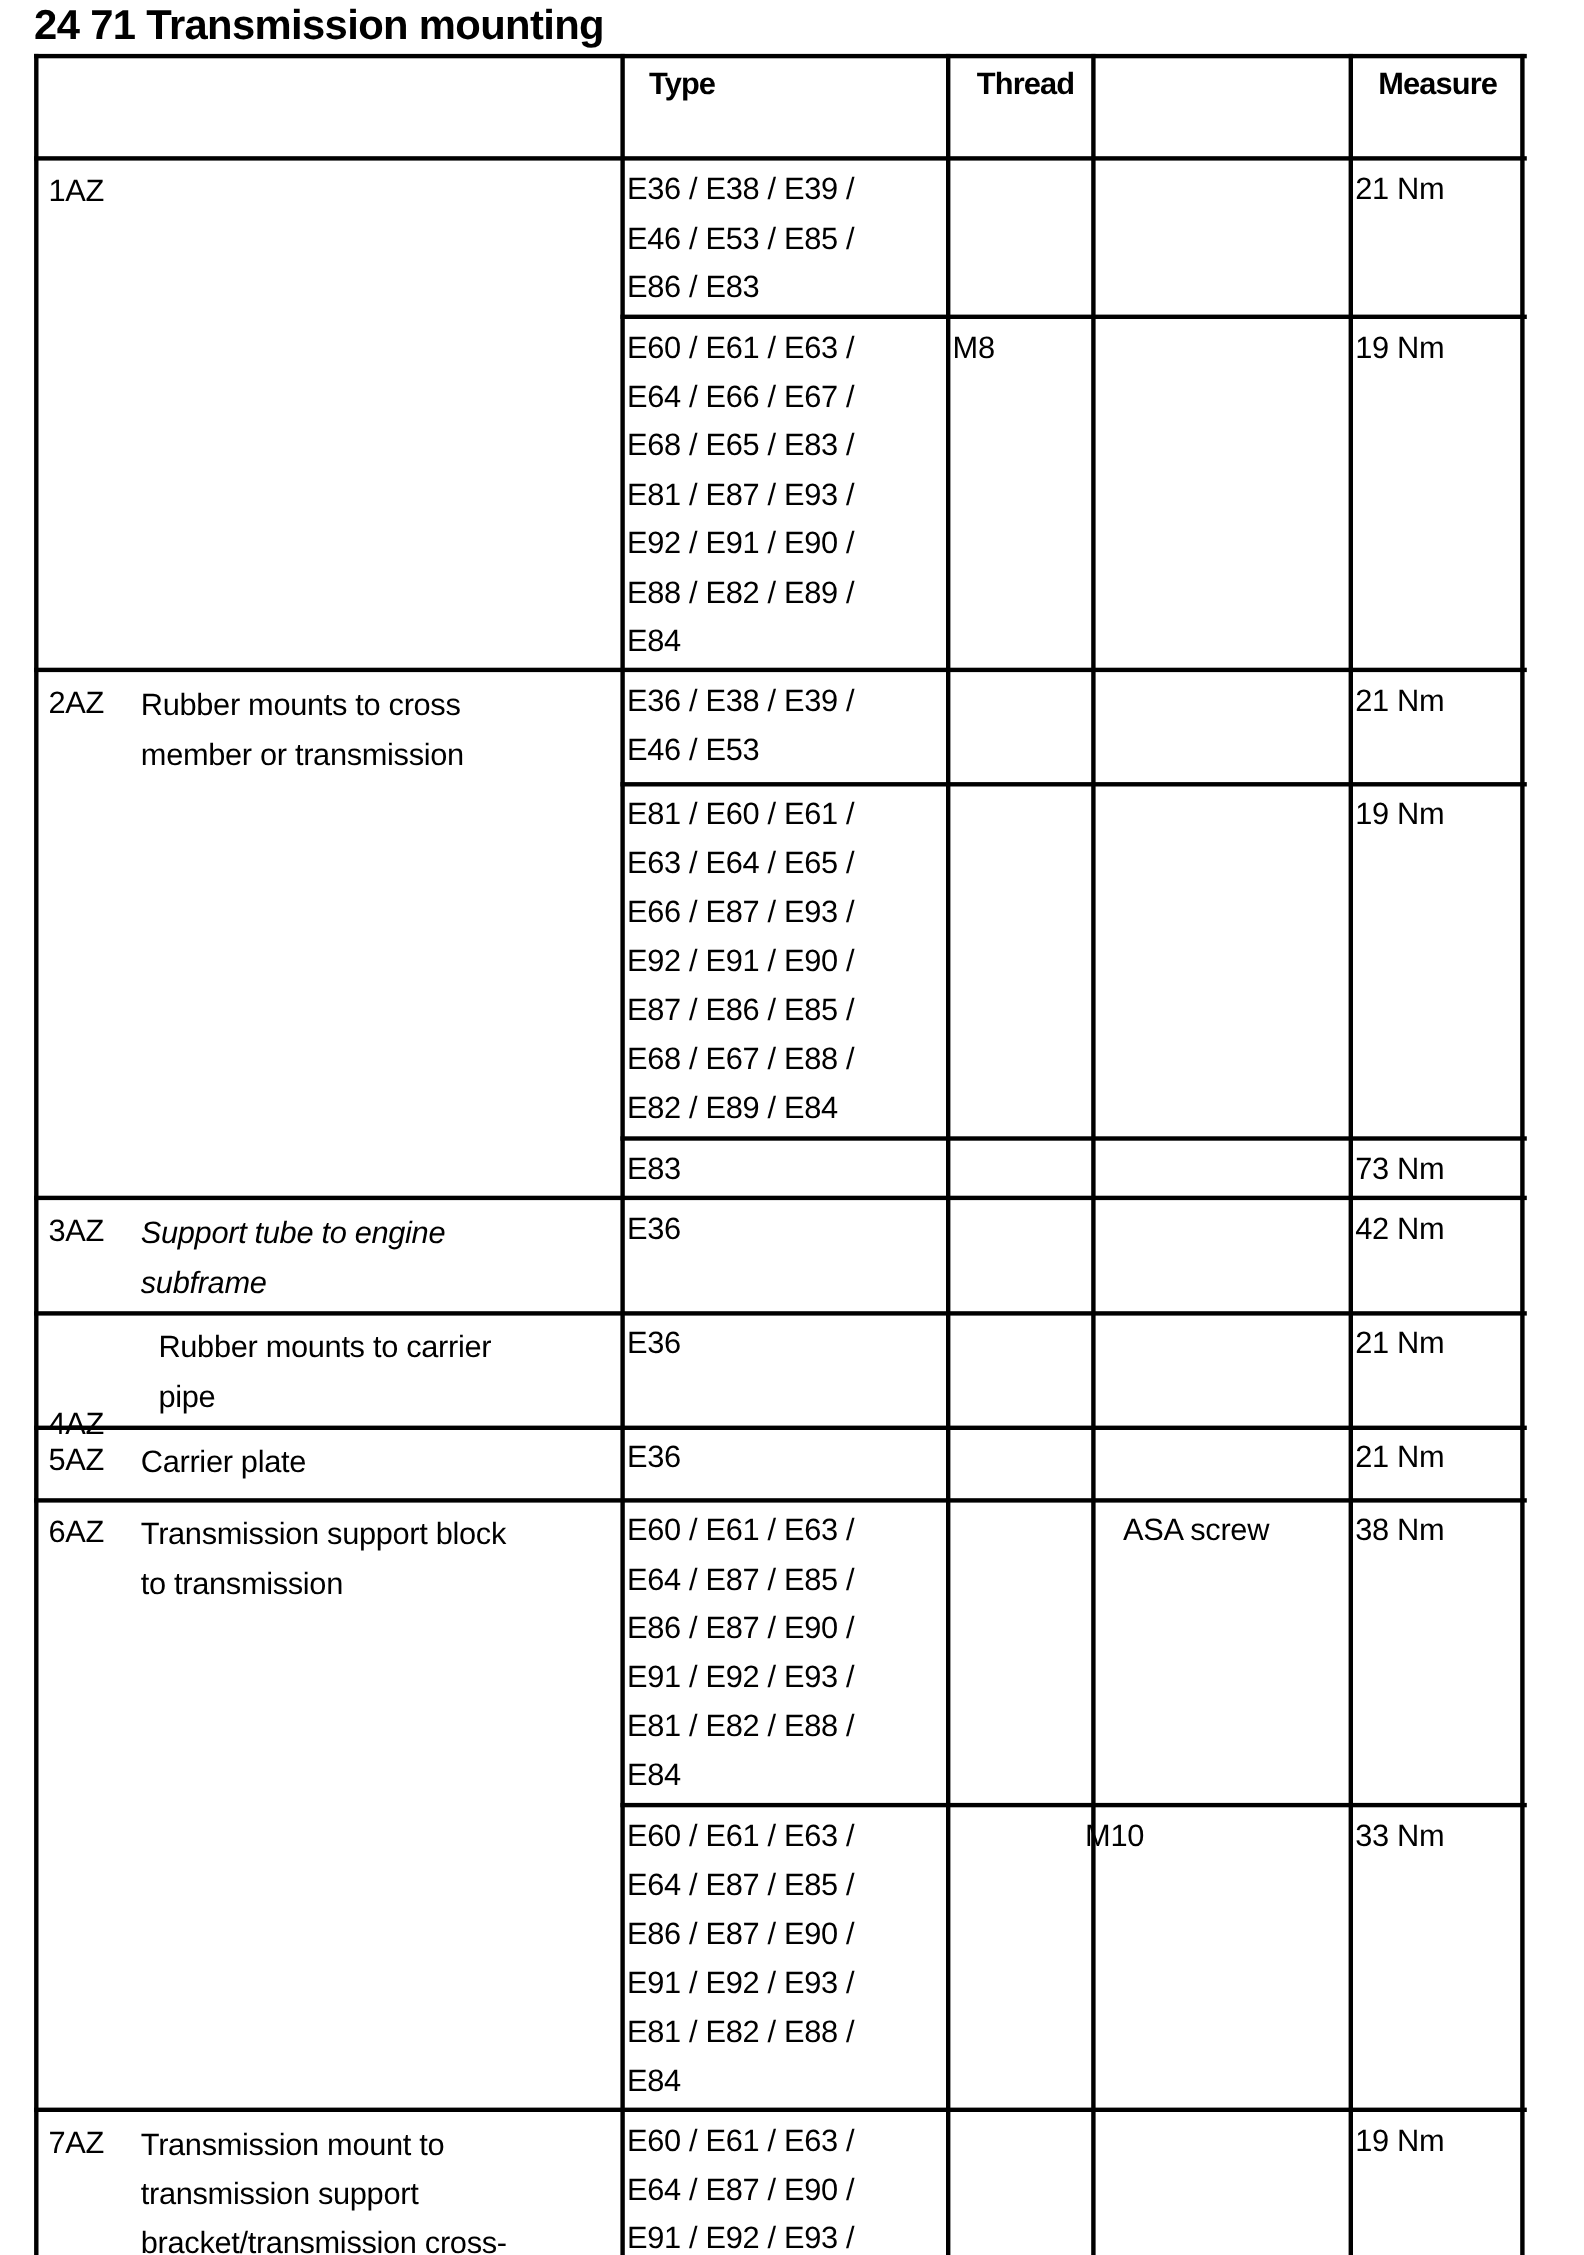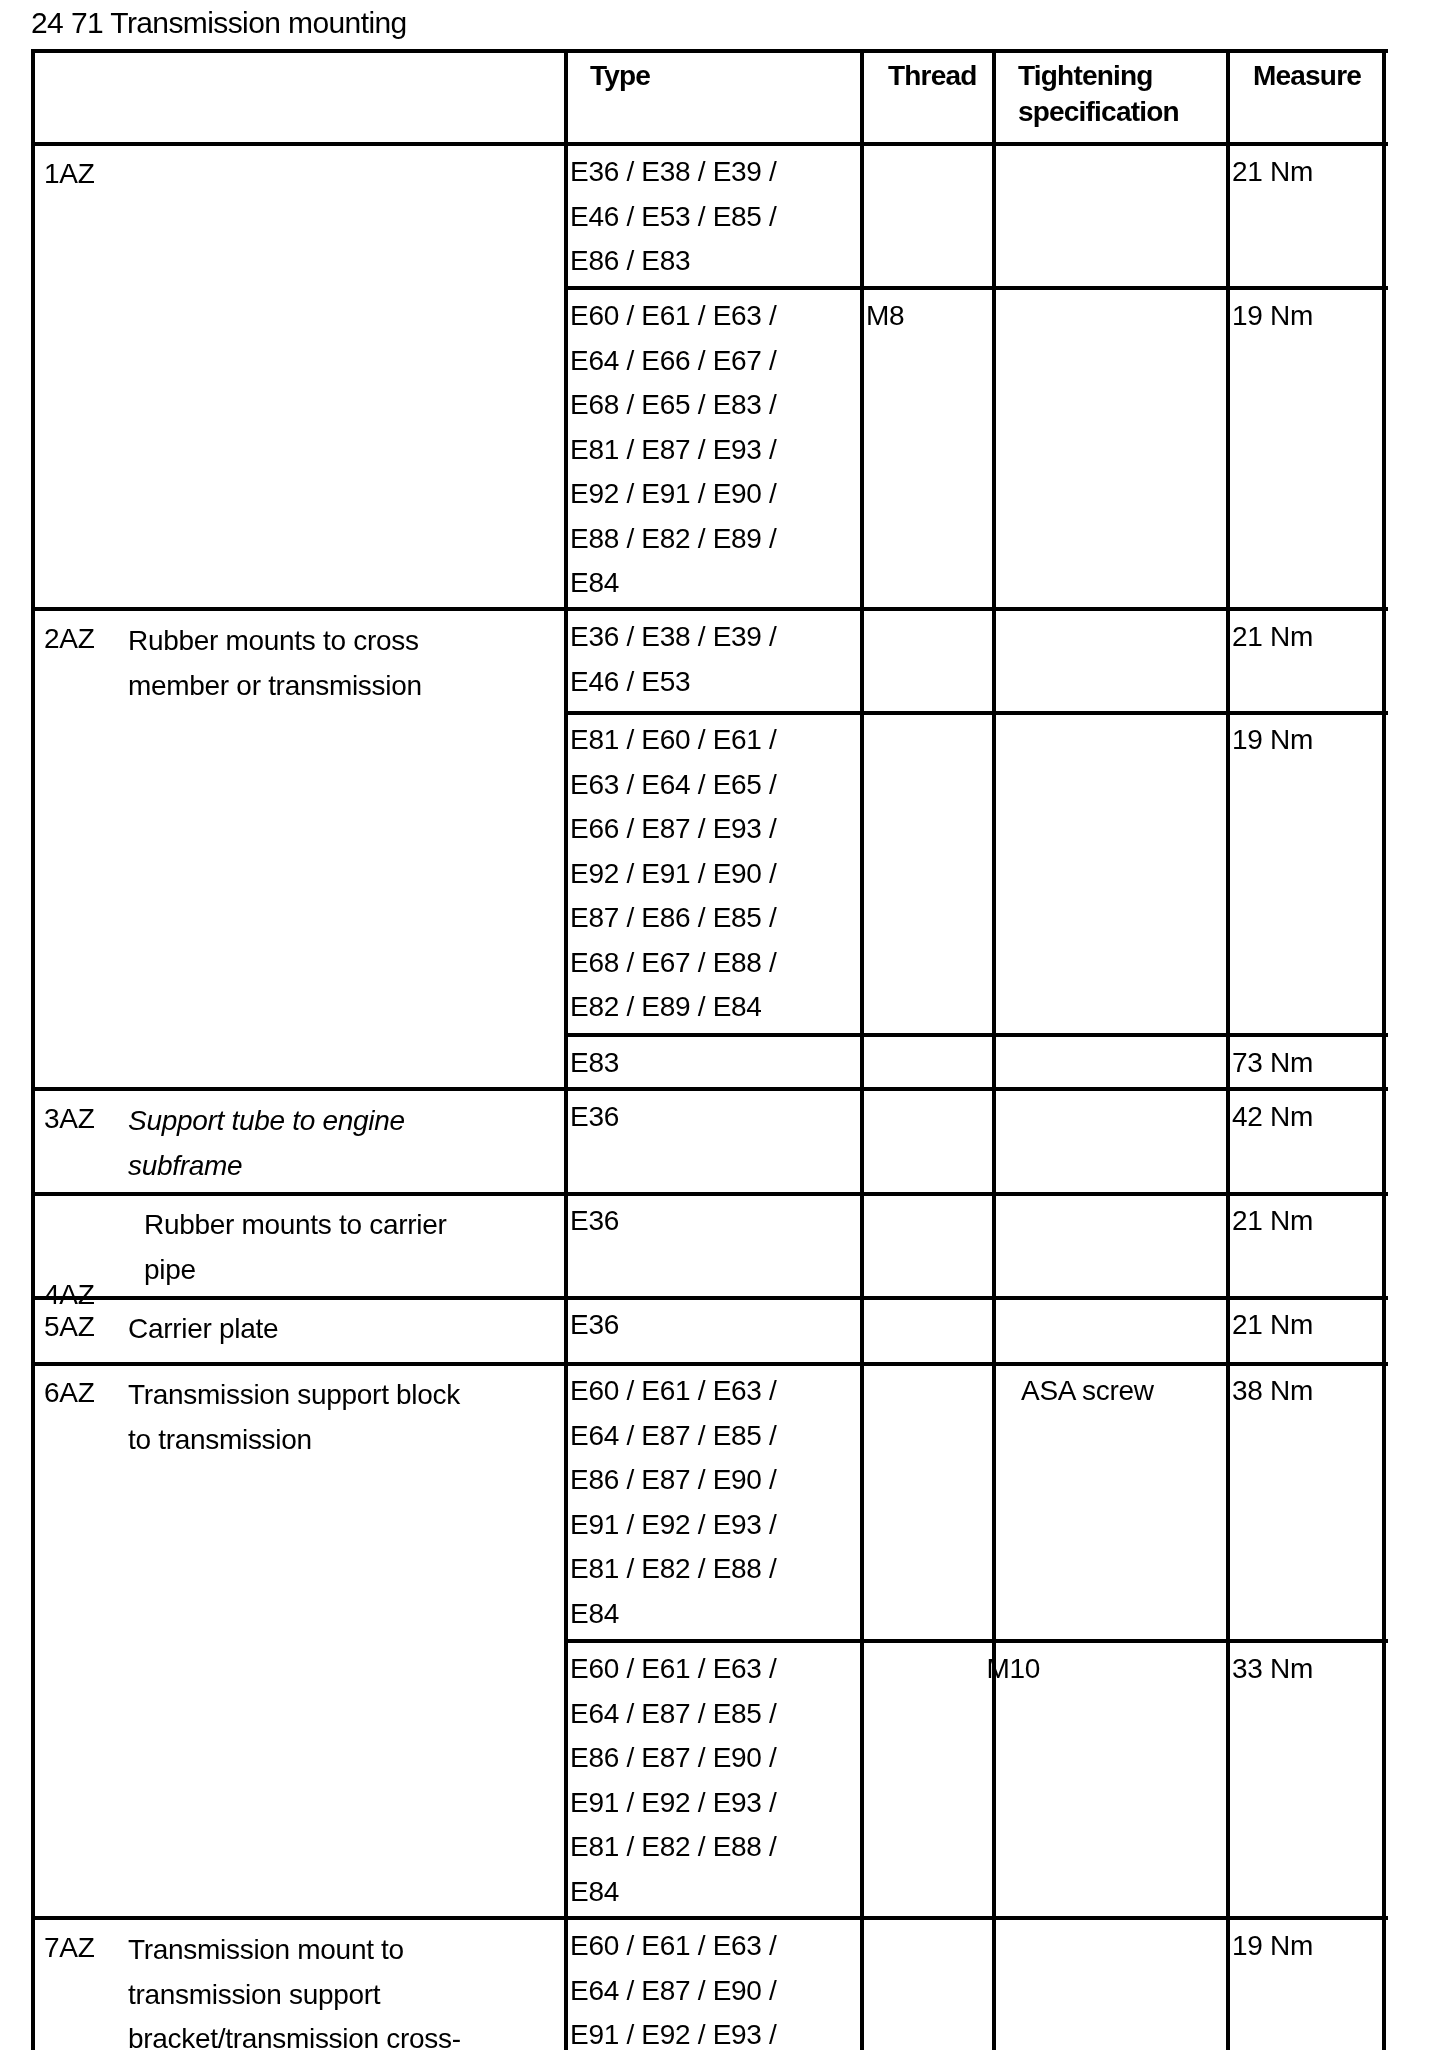--- a/index.html
+++ b/index.html
@@ -1,18 +1,18 @@
 <!DOCTYPE html>
 <html><head>
 <meta charset="utf-8">
 <style>
   html, body { margin:0; padding:0; background:#ffffff; }
   body { width:1440px; height:2050px; position:relative; overflow:hidden;
          font-family:"Liberation Sans", sans-serif; color:#000; }
-  .title { position:absolute; left:31px; top:5px; font-size:30px; font-weight:normal;
+  .title { position:absolute; left:31px; top:5px; font-size:38px; font-weight:bold;
            letter-spacing:-0.6px; line-height:36px; white-space:nowrap; }
   .grid { position:absolute; left:0; top:0; width:1440px; height:2050px;padding-left:20px; }
   .hline { position:absolute; height:4px; background:#000; }
   .vline { position:absolute; width:4px; background:#000; }
   .cell { position:absolute; font-size:28px; line-height:44.5px; white-space:pre-line;
           overflow:hidden; letter-spacing:-0.3px; }
   .hdr { position:absolute; font-size:28px; font-weight:bold; line-height:36px;
          white-space:pre-line; overflow:hidden; letter-spacing:-0.8px; }
   .num { position:absolute; font-size:28px; line-height:44.5px; letter-spacing:-0.3px; }
 </style>
@@ -38,22 +38,20 @@
 
   <div class="vline" style="left:31px; top:49px; height:2001px;"></div>
   <div class="vline" style="left:564px; top:49px; height:2001px;"></div>
   <div class="vline" style="left:860px; top:49px; height:2001px;"></div>
   <div class="vline" style="left:992px; top:49px; height:2001px;"></div>
   <div class="vline" style="left:1226px; top:49px; height:2001px;"></div>
   <div class="vline" style="left:1382px; top:49px; height:2001px;"></div>
 
   <div class="hdr" style="left:590px; top:58px; width:260px;">Type</div>
   <div class="hdr" style="left:888px; top:58px; width:104px;">Thread</div>
-  <div class="hdr" style="left:1018px; top:58px; width:208px;">Tightening
-specification</div>
   <div class="hdr" style="left:1253px; top:58px; width:129px;">Measure</div>
 
   <div class="num" style="left:44px; top:152px;">1AZ</div>
   <div class="cell" style="left:570px; top:150px; width:290px;">E36 / E38 / E39 /
 E46 / E53 / E85 /
 E86 / E83</div>
   <div class="cell" style="left:1232px; top:150px; width:150px;">21 Nm</div>
 
   <div class="cell" style="left:570px; top:294px; width:290px;">E60 / E61 / E63 /
 E64 / E66 / E67 /

